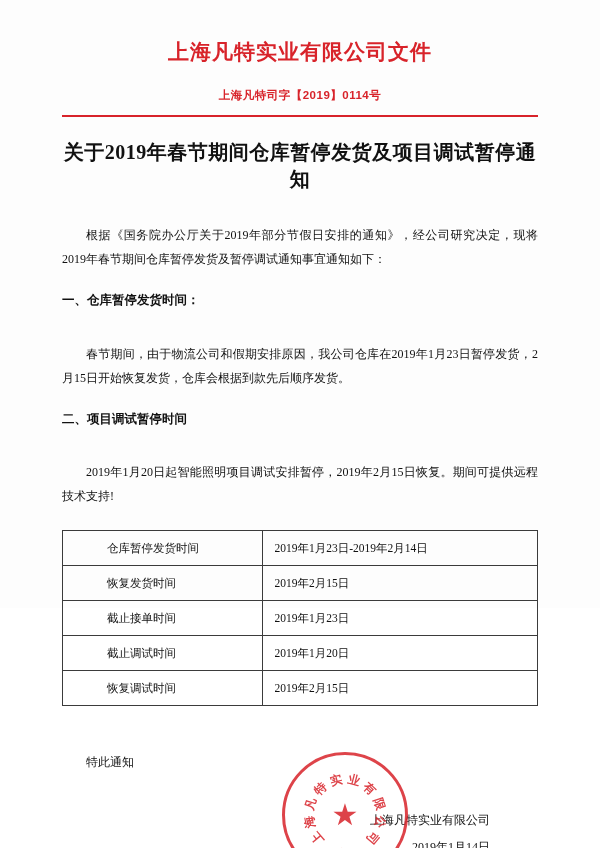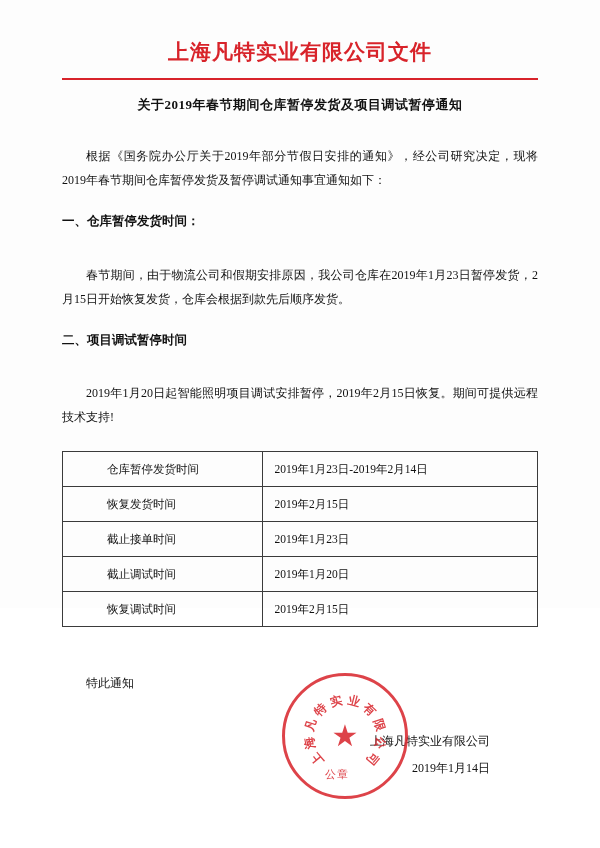--- a/index.html
+++ b/index.html
@@ -43,22 +43,22 @@
   }
   .red-rule {
     margin-top: 12px;
     height: 2px;
     background: #d8232a;
     width: 100%;
   }
   .subject {
     text-align: center;
     font-weight: bold;
-    font-size: 13px;
-    margin-top: 16px;
+    font-size: 20px;
+    margin-top: 22px;
     letter-spacing: 0.5px;
   }
   .para {
     font-size: 12px;
     line-height: 2.0;
     text-indent: 2em;
     margin-top: 30px;
     text-align: justify;
   }
   .section-head {
@@ -150,20 +150,21 @@
     letter-spacing: 1px;
   }
 </style>
 </head>
 <body>
 
 <div class="page">
 
   <div class="doc-title">上海凡特实业有限公司文件</div>
 
+  <div class="doc-number">上海凡特司字【2019】0114号</div>
 
   <div class="red-rule"></div>
 
   <div class="subject">关于2019年春节期间仓库暂停发货及项目调试暂停通知</div>
 
   <div class="para">根据《国务院办公厅关于2019年部分节假日安排的通知》，经公司研究决定，现将2019年春节期间仓库暂停发货及暂停调试通知事宜通知如下：</div>
 
   <div class="section-head">一、仓库暂停发货时间：</div>
   <div class="para">春节期间，由于物流公司和假期安排原因，我公司仓库在2019年1月23日暂停发货，2月15日开始恢复发货，仓库会根据到款先后顺序发货。</div>
 

